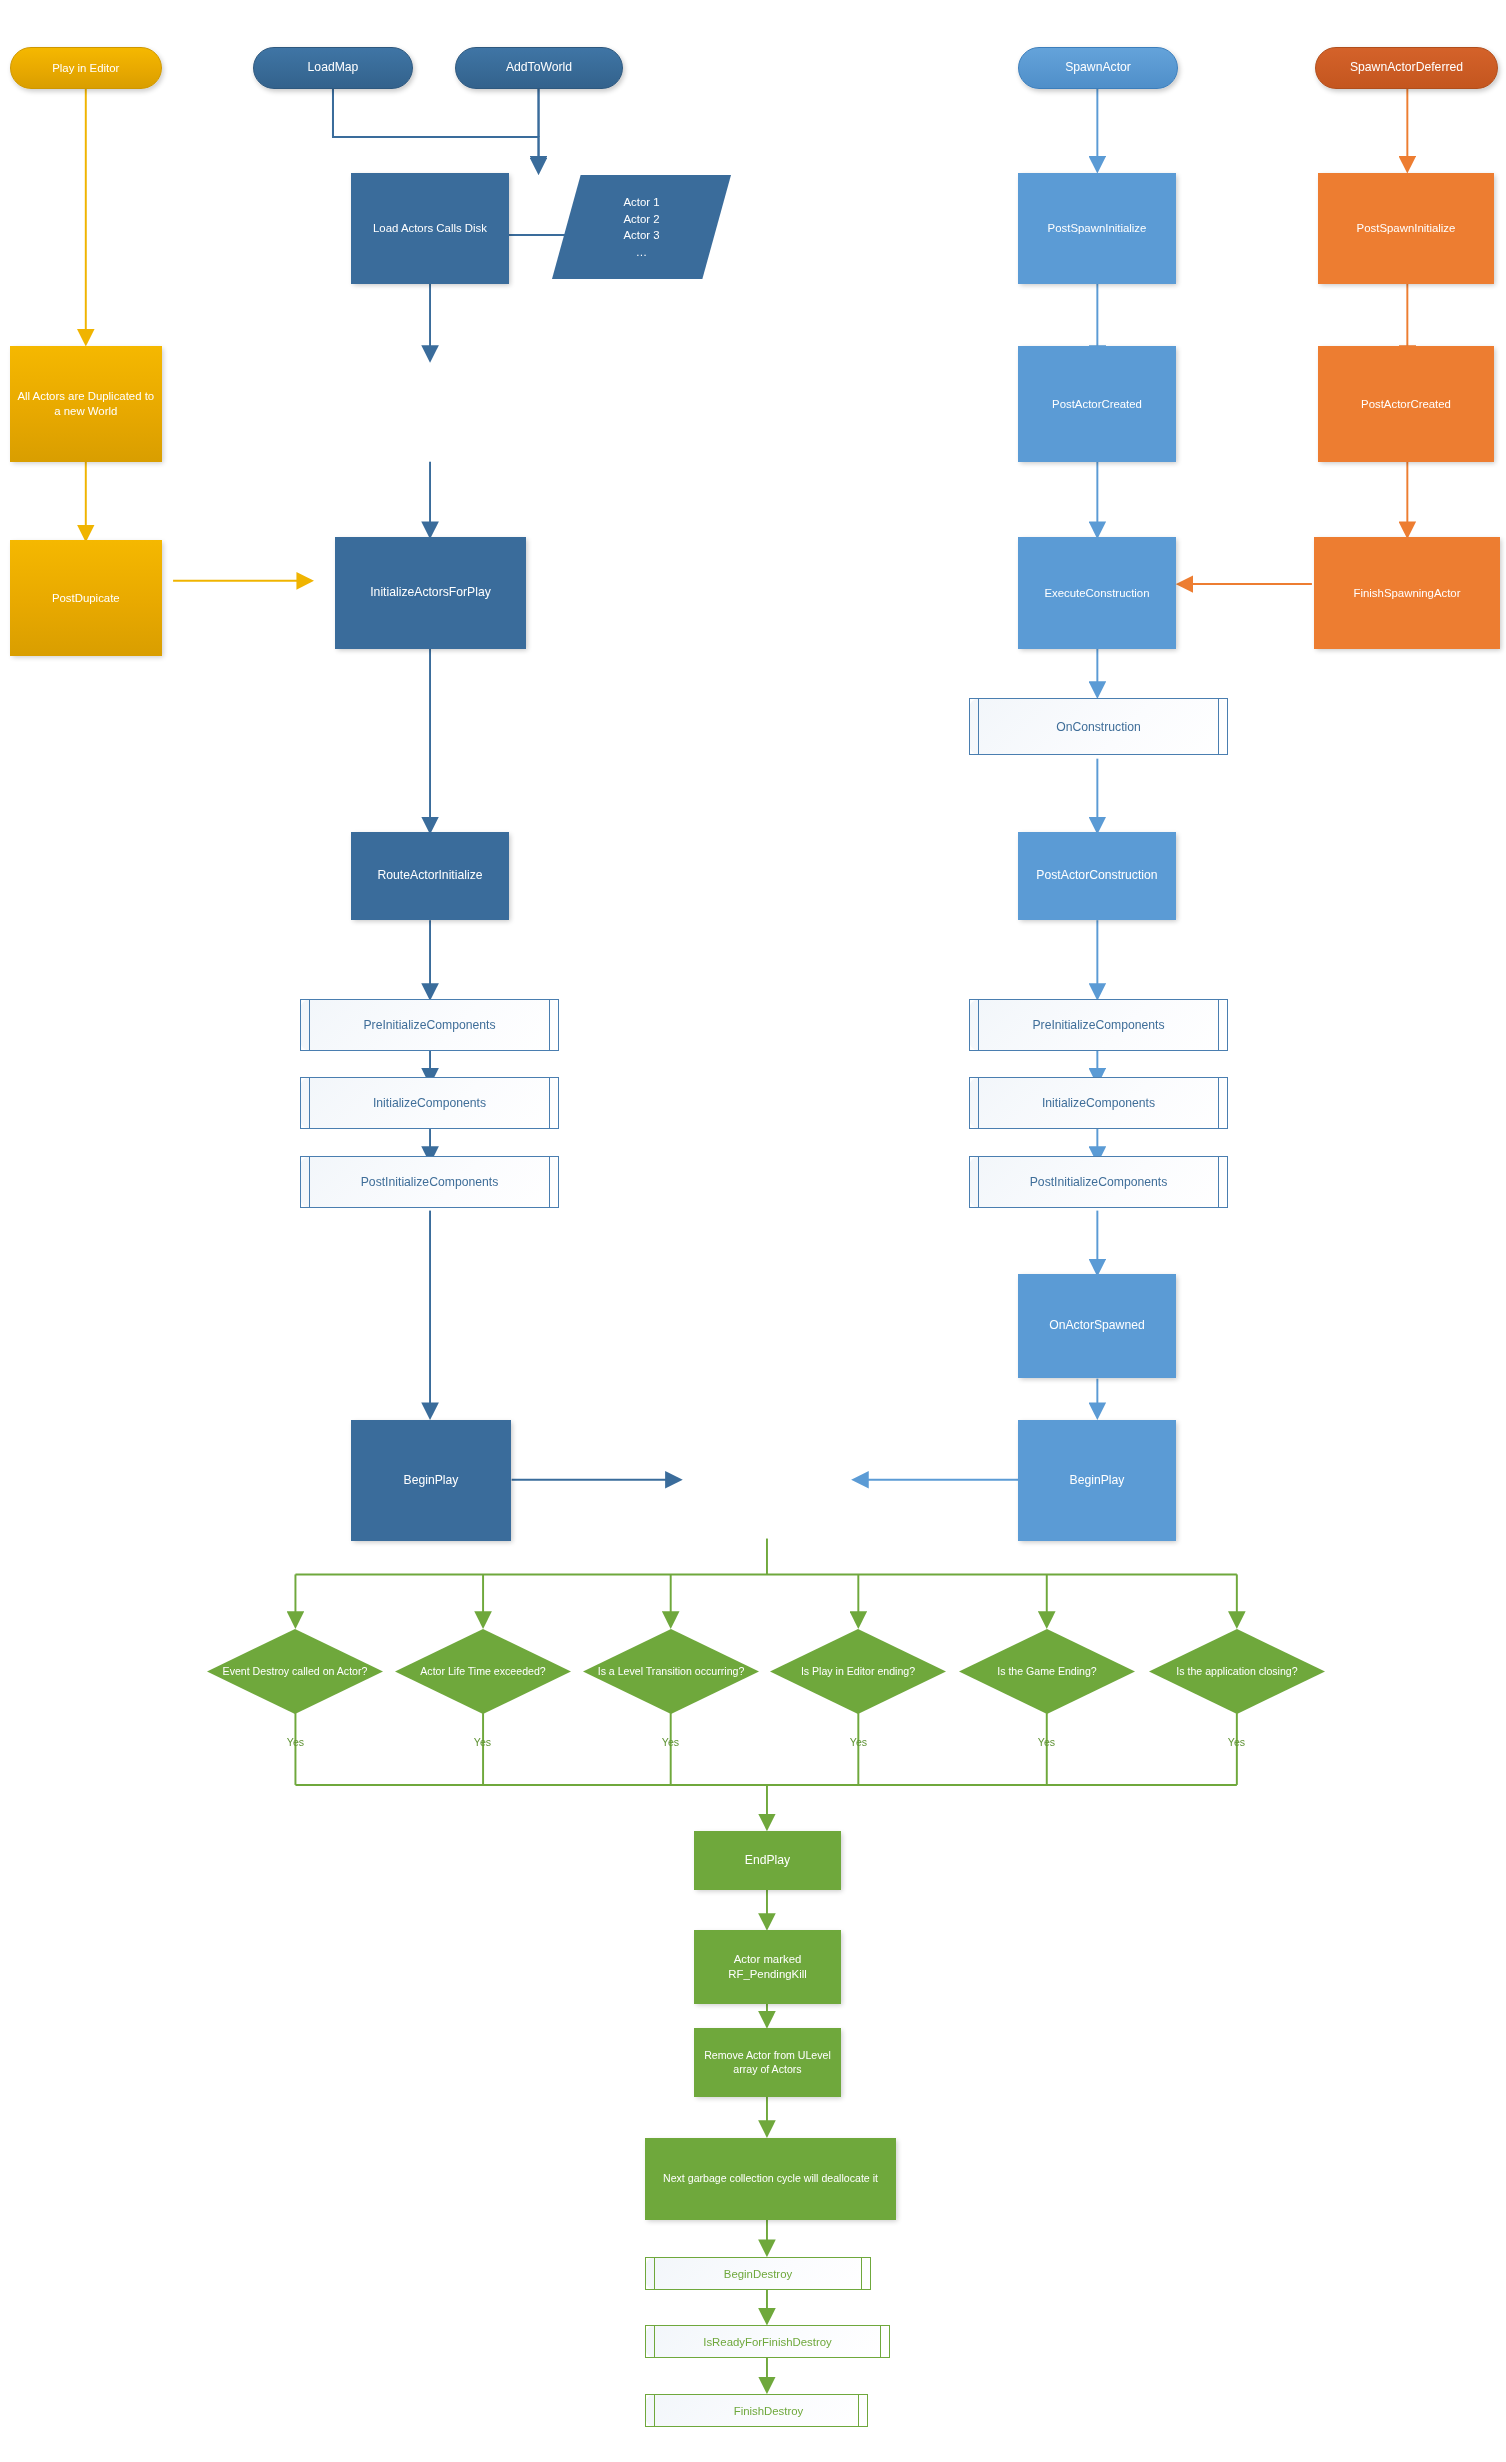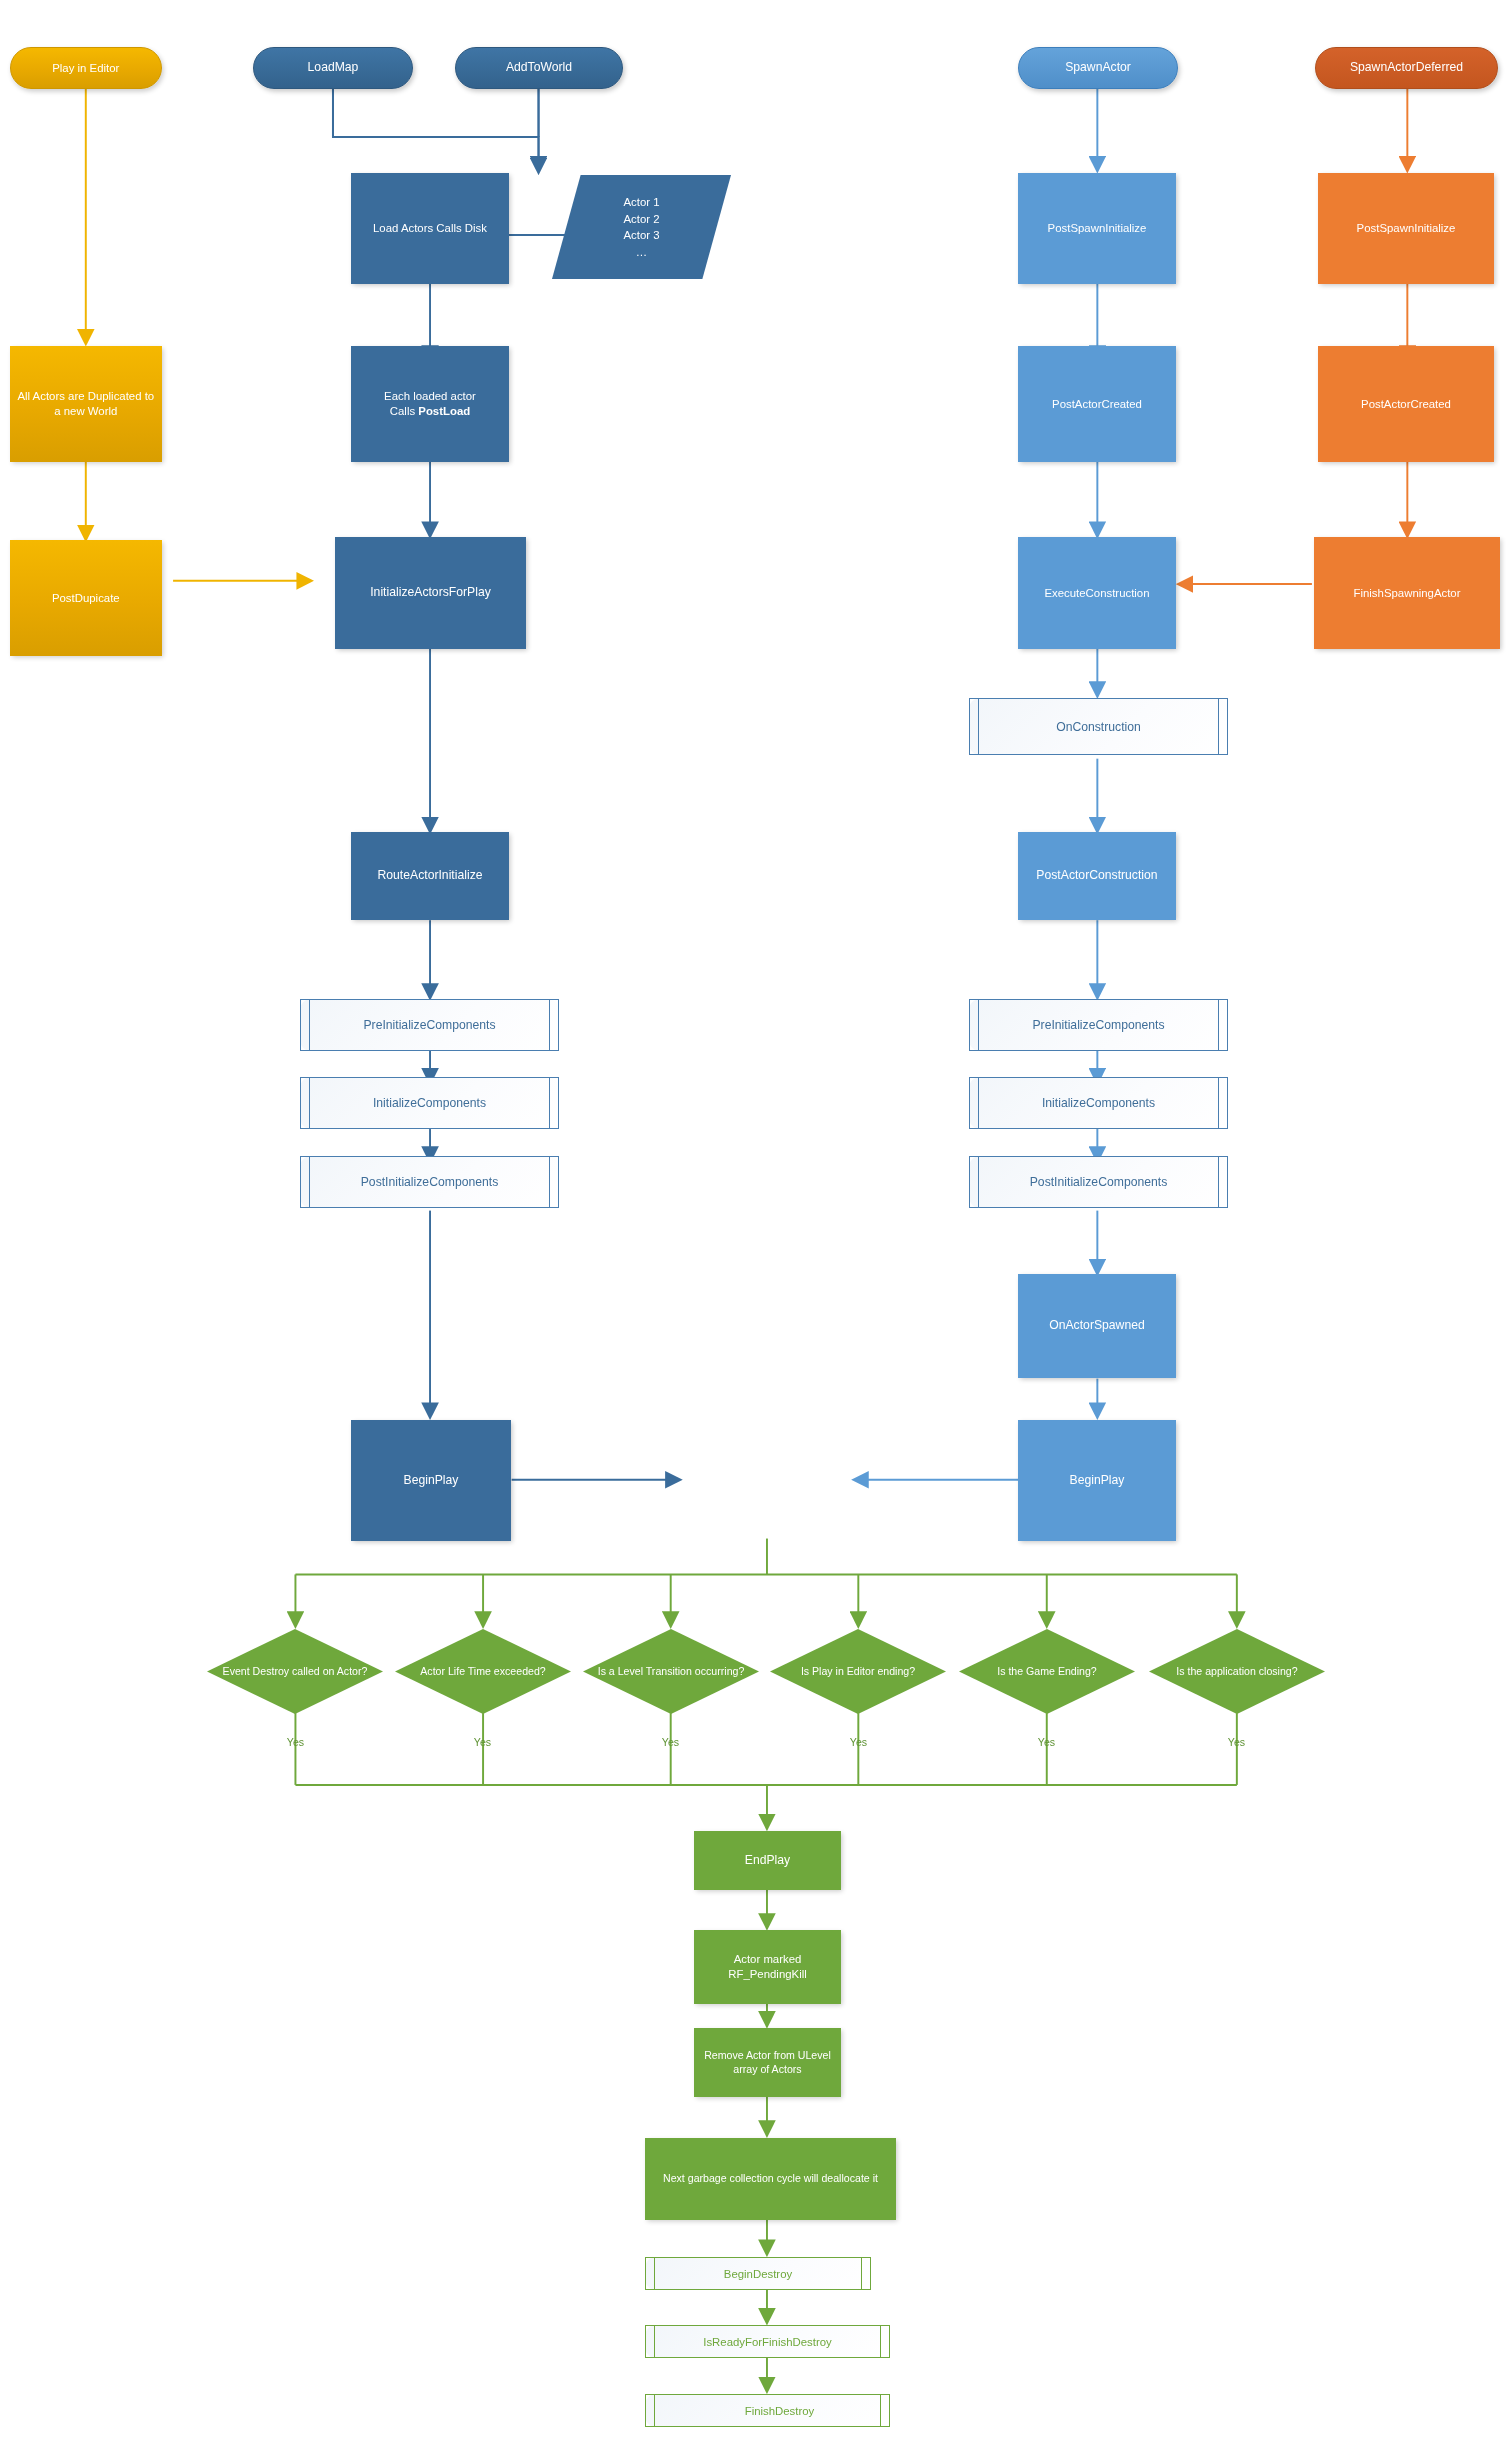--- a/index.html
+++ b/index.html
@@ -247,24 +247,20 @@
   <div class="parallel" style="left:552px; top:175px; width:179px; height:104px;">
     <div class="shape"></div>
     <div class="txt fs14">
       <div>Actor 1</div>
       <div>Actor 2</div>
       <div>Actor 3</div>
       <div>…</div>
     </div>
   </div>
 
-  <div class="node darkblue fs14" style="left:351px; top:346px; width:158px; height:116px; flex-direction:column;">
-    <span>Each loaded actor</span>
-    <span><span>Calls </span><b>PostLoad</b></span>
-  </div>
 
   <div class="node darkblue fs15" style="left:335px; top:537px; width:191px; height:112px;">
     <span>InitializeActorsForPlay</span>
   </div>
 
   <div class="node darkblue fs15" style="left:351px; top:832px; width:158px; height:88px;">
     <span>RouteActorInitialize</span>
   </div>
 
   <div class="subproc" style="left:300px; top:999px; width:259px; height:52px;">
@@ -424,21 +420,21 @@
     <span class="lbl fs14">BeginDestroy</span>
   </div>
 
   <div class="subproc greenline" style="left:645px; top:2325px; width:245px; height:33px;">
     <div class="inner"></div>
     <div class="bar-l"></div>
     <div class="bar-r"></div>
     <span class="lbl fs14">IsReadyForFinishDestroy</span>
   </div>
 
-  <div class="subproc greenline" style="left:645px; top:2394px; width:245px; height:33px;padding-left:24px;">
+  <div class="subproc greenline" style="left:645px; top:2394px; width:223px; height:33px;padding-left:24px;">
     <div class="inner"></div>
     <div class="bar-l"></div>
     <div class="bar-r"></div>
     <span class="lbl fs14">FinishDestroy</span>
   </div>
 
 </div>
 
 
 </body></html>

